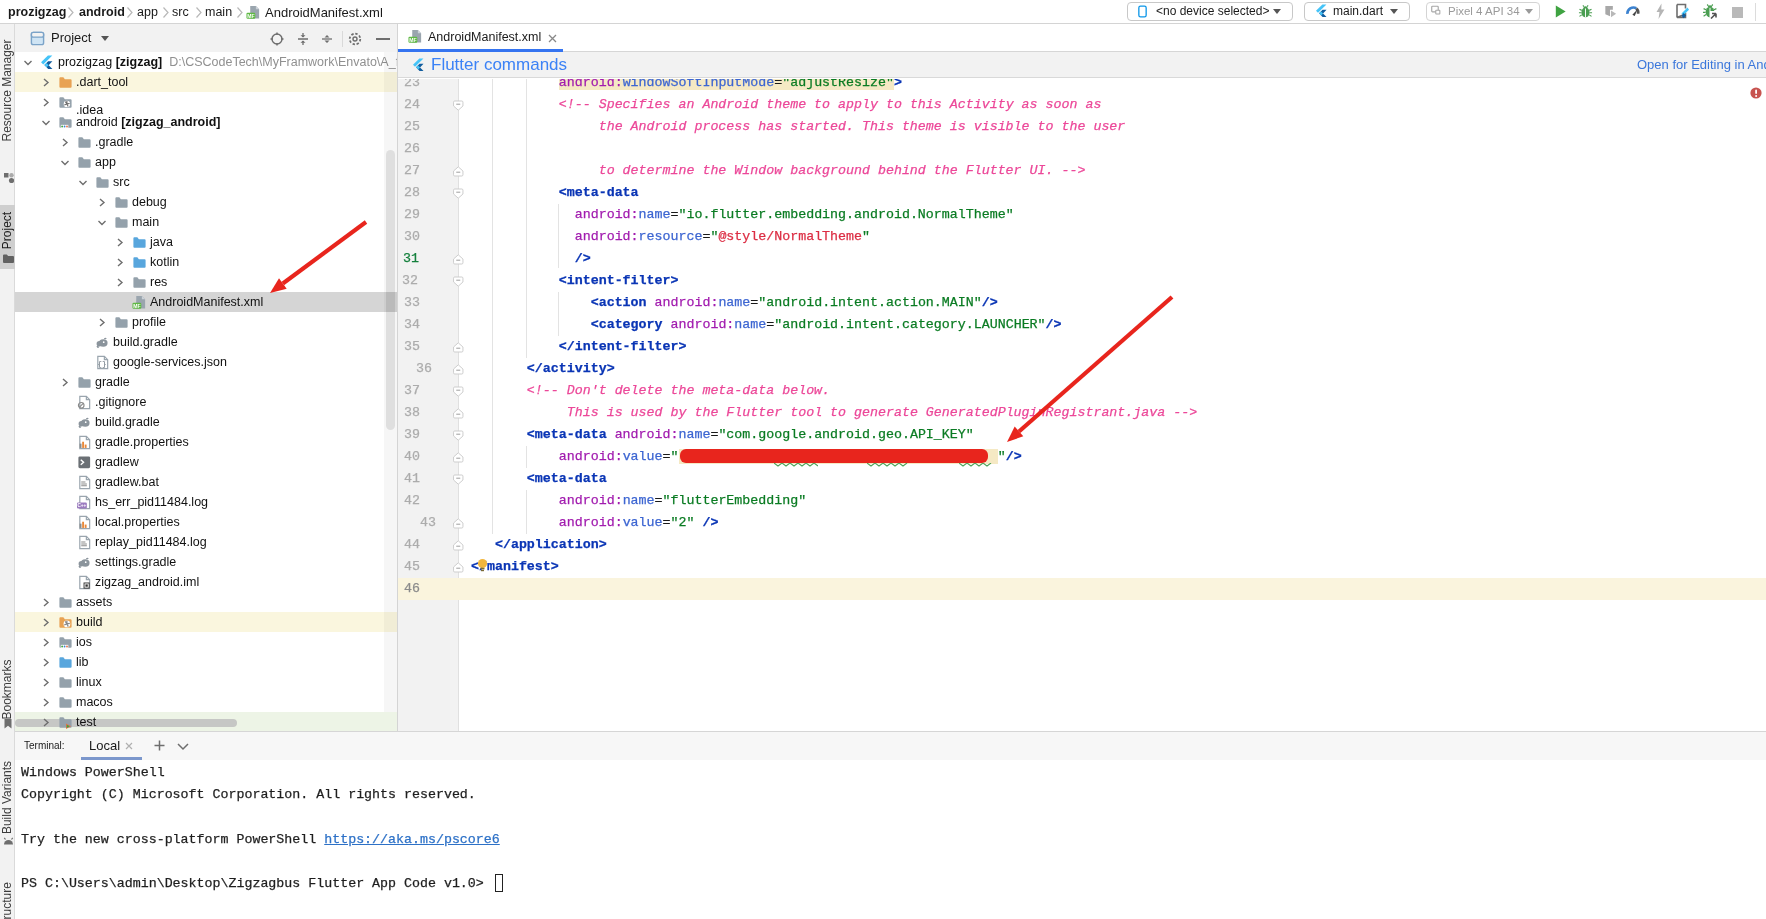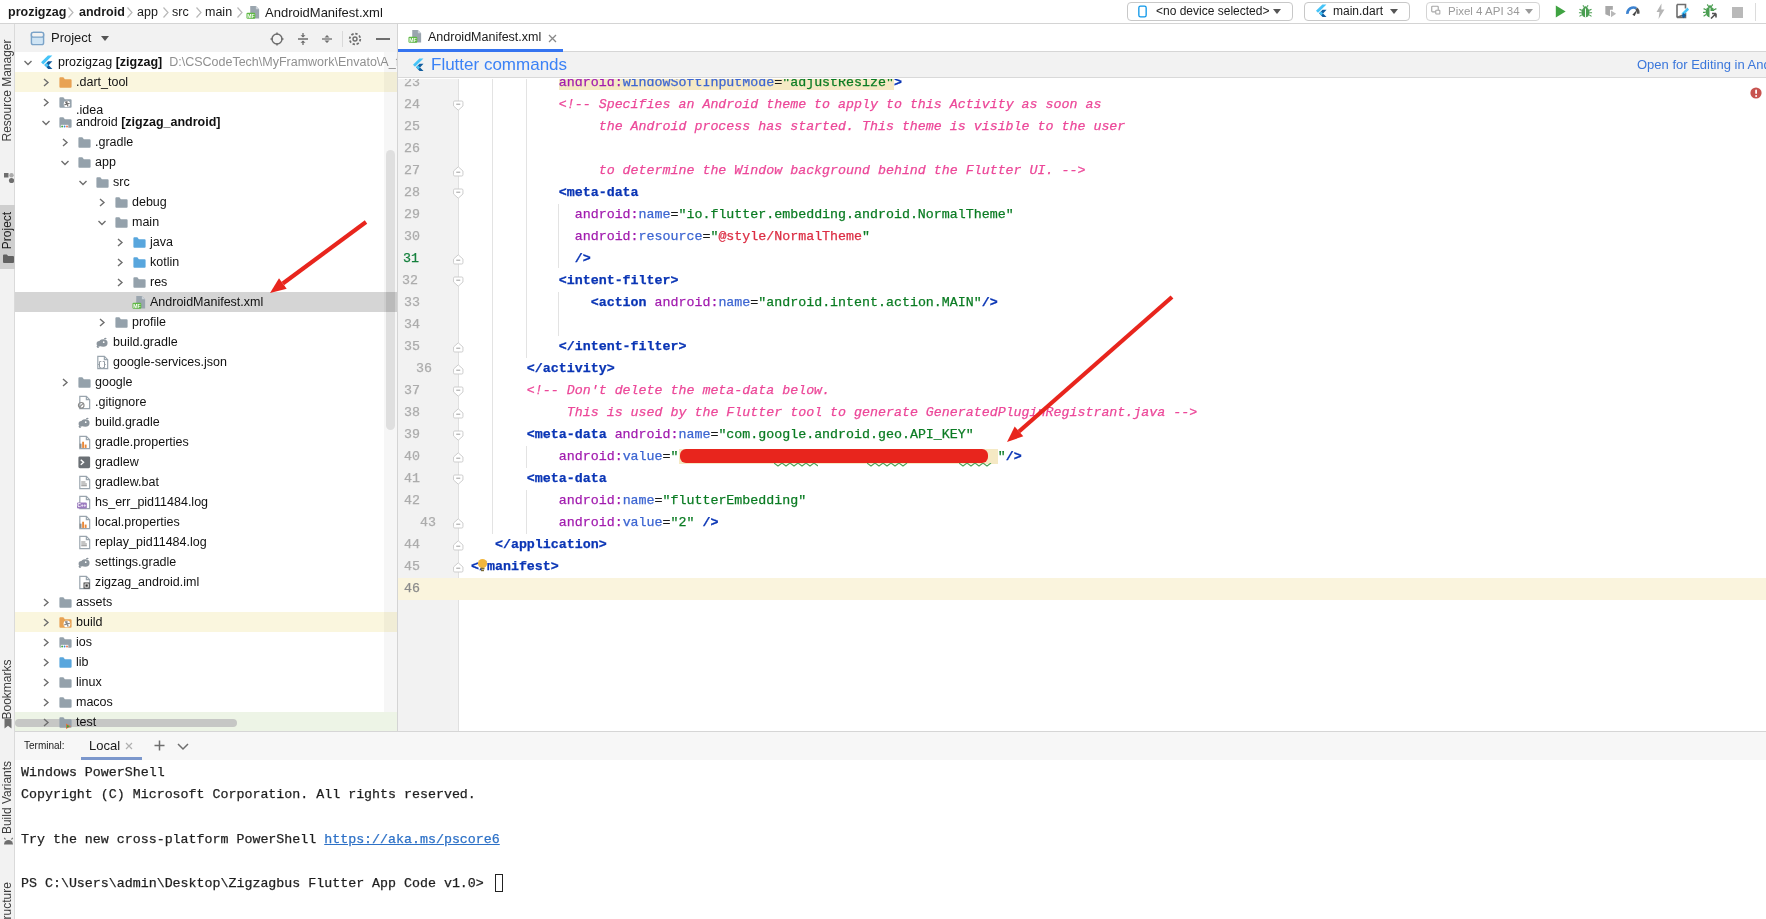--- a/index.html
+++ b/index.html
@@ -282,21 +282,21 @@
         <path d="M10 1.5 v3.5 h3.5" fill="none" stroke="#9aa5ae" stroke-width="1.3"></path>
         <text x="7.5" y="12" font-size="8" fill="#5f6b76" text-anchor="middle" font-family="Liberation Mono">{}</text>
       </svg>
       <div class="abs treelabel" style="left:113px;top:352px;height:20px;line-height:20px">google-services.json</div>
       <svg class="abs" style="left:59px;top:377px" width="11" height="11" viewBox="0 0 11 11">
         <path d="M4 2 L8 5.5 L4 9" fill="none" stroke="#6e6e6e" stroke-width="1.4"></path>
       </svg>
       <svg class="abs" style="left:77px;top:375px" width="15" height="15" viewBox="0 0 16 16">
         <path d="M1.5 3.5 a1 1 0 0 1 1-1 h3.2 l1.6 2 h6.2 a1 1 0 0 1 1 1 v7 a1 1 0 0 1 -1 1 h-11 a1 1 0 0 1 -1-1 z" fill="#94a1ab"></path>
       </svg>
-      <div class="abs treelabel" style="left:95px;top:372px;height:20px;line-height:20px">google</div>
+      <div class="abs treelabel" style="left:95px;top:372px;height:20px;line-height:20px">gradle</div>
       <svg class="abs" style="left:77px;top:395px" width="15" height="15" viewBox="0 0 16 16">
         <path d="M3 1.5 h7 l3.5 3.5 v9.5 h-10.5 z" fill="#fff" stroke="#9aa5ae" stroke-width="1.3"></path>
         <path d="M10 1.5 v3.5 h3.5" fill="none" stroke="#9aa5ae" stroke-width="1.3"></path>
         <circle cx="4.5" cy="11" r="3" fill="none" stroke="#8a8a8a" stroke-width="1.2"></circle>
         <path d="M2.4 13.1 L6.6 8.9" stroke="#8a8a8a" stroke-width="1.2"></path>
       </svg>
       <div class="abs treelabel" style="left:95px;top:392px;height:20px;line-height:20px">.gitignore</div>
       <svg class="abs" style="left:77px;top:415px" width="15" height="15" viewBox="0 0 16 16">
         <ellipse cx="8.8" cy="8.6" rx="4.6" ry="4.0" fill="#8b949c"></ellipse>
         <circle cx="4.6" cy="9.4" r="2.9" fill="#8b949c"></circle>
@@ -527,20 +527,21 @@
 <div class="abs mono" style="left:73px;top:-7px;height:22px;line-height:22px">           <span class="hl"><span class="ns">android:</span><span class="at">windowSoftInputMode</span>=<span class="st">"adjustResize"</span></span><span class="tag">&gt;</span></div>
 <div class="abs mono" style="left:73px;top:15px;height:22px;line-height:22px">           <span class="cm">&lt;!-- Specifies an Android theme to apply to this Activity as soon as</span></div>
 <div class="abs mono" style="left:73px;top:37px;height:22px;line-height:22px">                <span class="cm">the Android process has started. This theme is visible to the user</span></div>
 <div class="abs mono" style="left:73px;top:81px;height:22px;line-height:22px">                <span class="cm">to determine the Window background behind the Flutter UI. --&gt;</span></div>
 <div class="abs mono" style="left:73px;top:103px;height:22px;line-height:22px">           <span class="tag">&lt;meta-data</span></div>
 <div class="abs mono" style="left:73px;top:125px;height:22px;line-height:22px">             <span class="ns">android:</span><span class="at">name</span>=<span class="st">"io.flutter.embedding.android.NormalTheme"</span></div>
 <div class="abs mono" style="left:73px;top:147px;height:22px;line-height:22px">             <span class="ns">android:</span><span class="at">resource</span>=<span class="st">"</span><span class="resr">@style/NormalTheme</span><span class="st">"</span></div>
 <div class="abs mono" style="left:73px;top:169px;height:22px;line-height:22px">             <span class="tag">/&gt;</span></div>
 <div class="abs mono" style="left:73px;top:191px;height:22px;line-height:22px">           <span class="tag">&lt;intent-filter&gt;</span></div>
 <div class="abs mono" style="left:73px;top:213px;height:22px;line-height:22px">               <span class="tag">&lt;action</span> <span class="ns">android:</span><span class="at">name</span>=<span class="st">"android.intent.action.MAIN"</span><span class="tag">/&gt;</span></div>
+<div class="abs mono" style="left:73px;top:235px;height:22px;line-height:22px">               <span class="tag">&lt;category</span> <span class="ns">android:</span><span class="at">name</span>=<span class="st">"android.intent.category.LAUNCHER"</span><span class="tag">/&gt;</span></div>
 <div class="abs mono" style="left:73px;top:257px;height:22px;line-height:22px">           <span class="tag">&lt;/intent-filter&gt;</span></div>
 <div class="abs mono" style="left:73px;top:279px;height:22px;line-height:22px">       <span class="tag">&lt;/activity&gt;</span></div>
 <div class="abs mono" style="left:73px;top:301px;height:22px;line-height:22px">       <span class="cm">&lt;!-- Don't delete the meta-data below.</span></div>
 <div class="abs mono" style="left:73px;top:323px;height:22px;line-height:22px">            <span class="cm">This is used by the Flutter tool to generate GeneratedPluginRegistrant.java --&gt;</span></div>
 <div class="abs mono" style="left:73px;top:345px;height:22px;line-height:22px">       <span class="tag">&lt;meta-data</span> <span class="ns">android:</span><span class="at">name</span>=<span class="st">"com.google.android.geo.API_KEY"</span></div>
 <div class="abs mono" style="left:73px;top:367px;height:22px;line-height:22px">           <span class="ns">android:</span><span class="at">value</span>=<span class="st">"</span><span class="hl">&nbsp;&nbsp;&nbsp;&nbsp;&nbsp;&nbsp;&nbsp;&nbsp;&nbsp;&nbsp;&nbsp;&nbsp;&nbsp;&nbsp;&nbsp;&nbsp;&nbsp;&nbsp;&nbsp;&nbsp;&nbsp;&nbsp;&nbsp;&nbsp;&nbsp;&nbsp;&nbsp;&nbsp;&nbsp;&nbsp;&nbsp;&nbsp;&nbsp;&nbsp;&nbsp;&nbsp;&nbsp;&nbsp;&nbsp;&nbsp;</span><span class="st">"</span><span class="tag">/&gt;</span></div>
 <div class="abs mono" style="left:73px;top:389px;height:22px;line-height:22px">       <span class="tag">&lt;meta-data</span></div>
 <div class="abs mono" style="left:73px;top:411px;height:22px;line-height:22px">           <span class="ns">android:</span><span class="at">name</span>=<span class="st">"flutterEmbedding"</span></div>
 <div class="abs mono" style="left:73px;top:433px;height:22px;line-height:22px">           <span class="ns">android:</span><span class="at">value</span>=<span class="st">"2"</span> <span class="tag">/&gt;</span></div>
 <div class="abs mono" style="left:73px;top:455px;height:22px;line-height:22px">   <span class="tag">&lt;/application&gt;</span></div>

